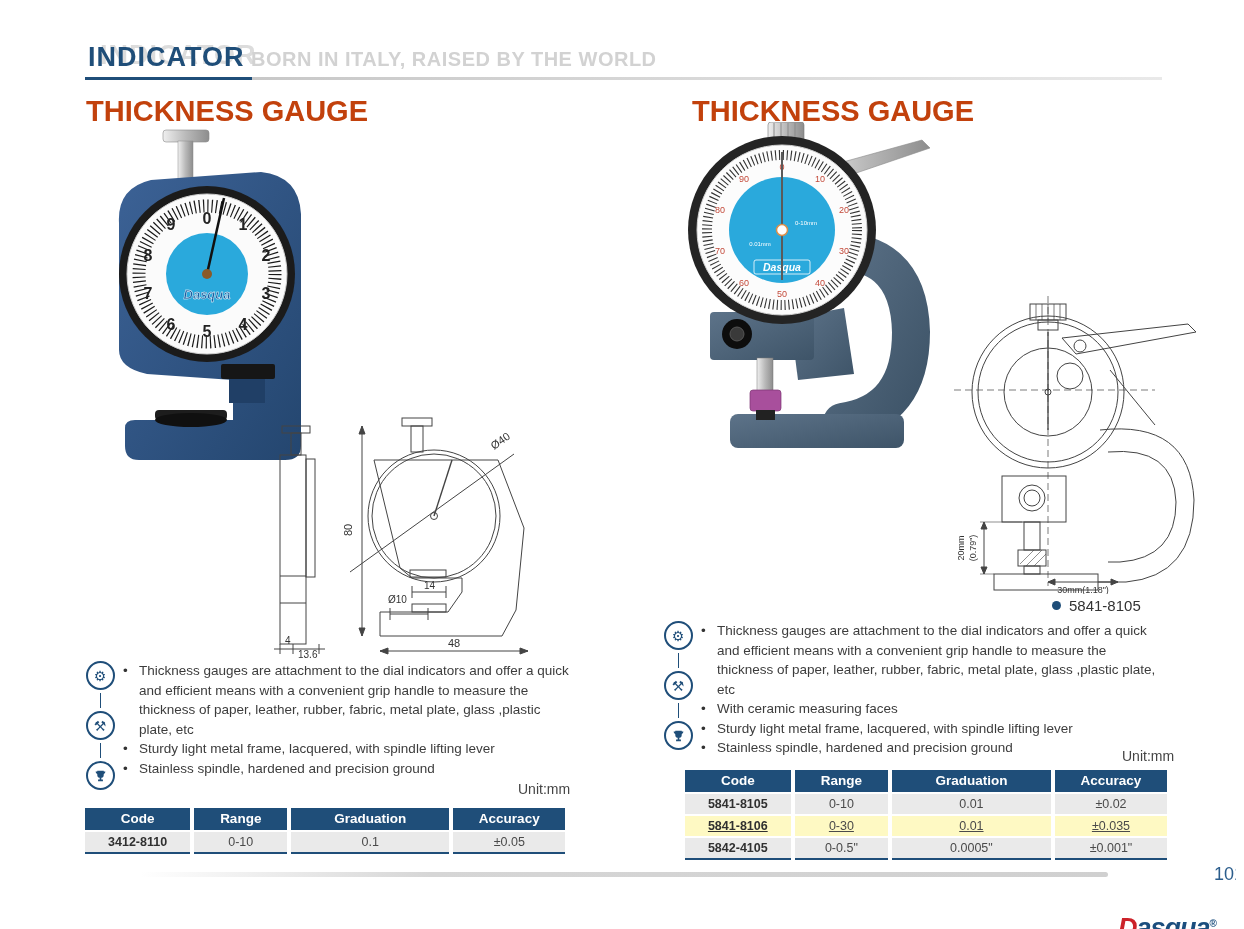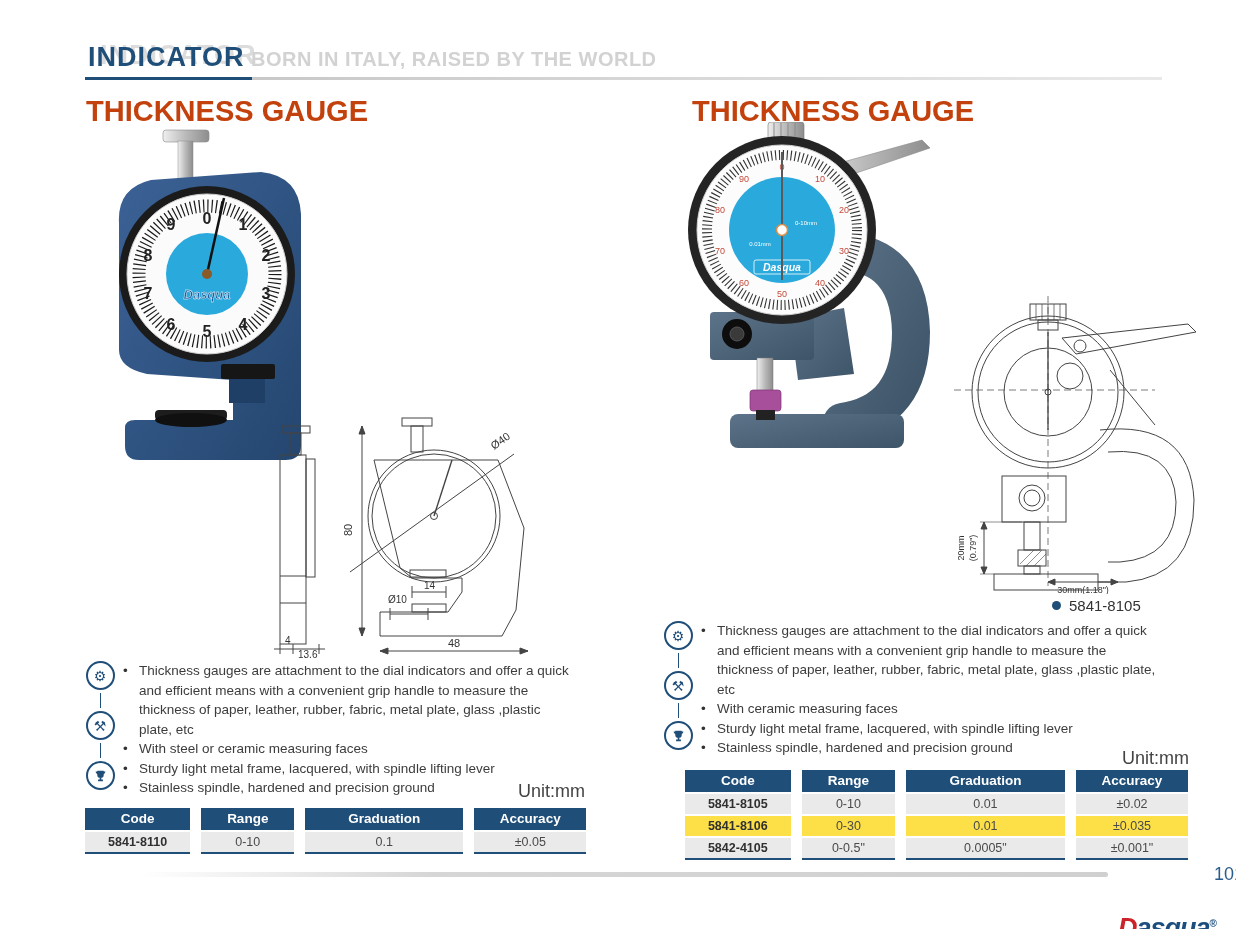--- a/index.html
+++ b/index.html
@@ -24,29 +24,29 @@
 
   
   .feat-rail{position:absolute;width:30px;display:flex;flex-direction:column;align-items:center;}
   .icon-circle{width:25px;height:25px;border:2px solid #1f4e79;border-radius:50%;
                display:flex;align-items:center;justify-content:center;color:#1f4e79;
                font-size:14px;line-height:1;background:#fff;}
   .rail-line{width:0;border-left:1px solid #1f4e79;height:15px;margin:3px 0;}
   .feat-list{position:absolute;margin:0;padding:0;list-style:none;}
   .feat-list li{position:relative;padding-left:21px;font-size:13.5px;line-height:19.5px;color:#3c3c3c;}
   .feat-list li::before{content:"\2022";position:absolute;left:5px;top:0;color:#333;}
-  .unit-label{position:absolute;font-size:18px;color:#444;}
+  .unit-label{position:absolute;font-size:14px;color:#444;}
 
   
   .spec-table{position:absolute;display:grid;grid-template-columns:22% 19.5% 33% 23.5%;
-              gap:2px 11px;background:#fff;}
+              gap:2px 4px;background:#fff;}
   .spec-table .h{background:#1f4e79;color:#fff;font-weight:bold;font-size:13.5px;
                  text-align:center;padding:3px 0 4px;}
   .spec-table .c{background:#eaeaea;font-size:12.5px;color:#4a4a4a;text-align:center;padding:3px 0;}
-  .spec-table .c.alt{background:#fde047;}
+  .spec-table .c.alt{background:#fef9c3;text-decoration:underline;}
   .spec-table .c.code{font-weight:bold;color:#303030;}
   .spec-table .c.last{border-bottom:2px solid #1f4e79;}
 
   
   .product-code{position:absolute;left:1052px;top:597px;font-size:15px;color:#333;
                 display:flex;align-items:center;gap:8px;}
   .product-code .dot{width:9px;height:9px;border-radius:50%;background:#1f4e79;}
 
   
   .footer-line{position:absolute;left:140px;top:872px;width:968px;height:5px;border-radius:3px;
@@ -170,32 +170,31 @@
     <div class="icon-circle">⚒</div>
     <div class="rail-line"></div>
     <div class="icon-circle">
       <svg width="13" height="13" viewBox="0 0 16 16">
           <path fill="#1f4e79" d="M4,2 h8 v5 a4,4 0 0 1 -8 0 Z M2,3 h2 v3 a3,3 0 0 1 -2,-3 Z M12,3 h2 a3,3 0 0 1 -2,3 Z M7,10 h2 v3 h-2 Z M5,13 h6 v2 h-6 Z"></path>
         </svg>
     </div>
   </div>
   <ul class="feat-list" style="left:118px;top:661px;width:452px;">
     <li>Thickness gauges are attachment to the dial indicators and offer a quick and efficient means with a convenient grip handle to measure the thickness of paper, leather, rubber, fabric, metal plate, glass ,plastic plate, etc</li>
-    <li>With steel or ceramic measuring faces</li>
     <li>Sturdy light metal frame, lacquered, with spindle lifting lever</li>
     <li>Stainless spindle, hardened and precision ground</li>
   </ul>
   <div class="unit-label" style="left:518px;top:781px;">Unit:mm</div>
 
   <div class="spec-table" style="left:85px;top:808px;width:478px;">
     <div class="h">Code</div>
     <div class="h">Range</div>
     <div class="h">Graduation</div>
     <div class="h">Accuracy</div>
-    <div class="c code last">5841-8110</div>
+    <div class="c code last">3412-8110</div>
     <div class="c last">0-10</div>
     <div class="c last">0.1</div>
     <div class="c last">±0.05</div>
   </div>
 
   <div class="sec-title right">THICKNESS GAUGE</div>
 
   <svg class="abs" style="left:672px;top:122px;" width="268" height="350" viewBox="0 0 268 350">
     <rect x="96" y="0" width="36" height="20" rx="3" fill="url(#silver)" stroke="#777" stroke-width="0.6"></rect>
     <g stroke="#8a8a8a" stroke-width="1">

